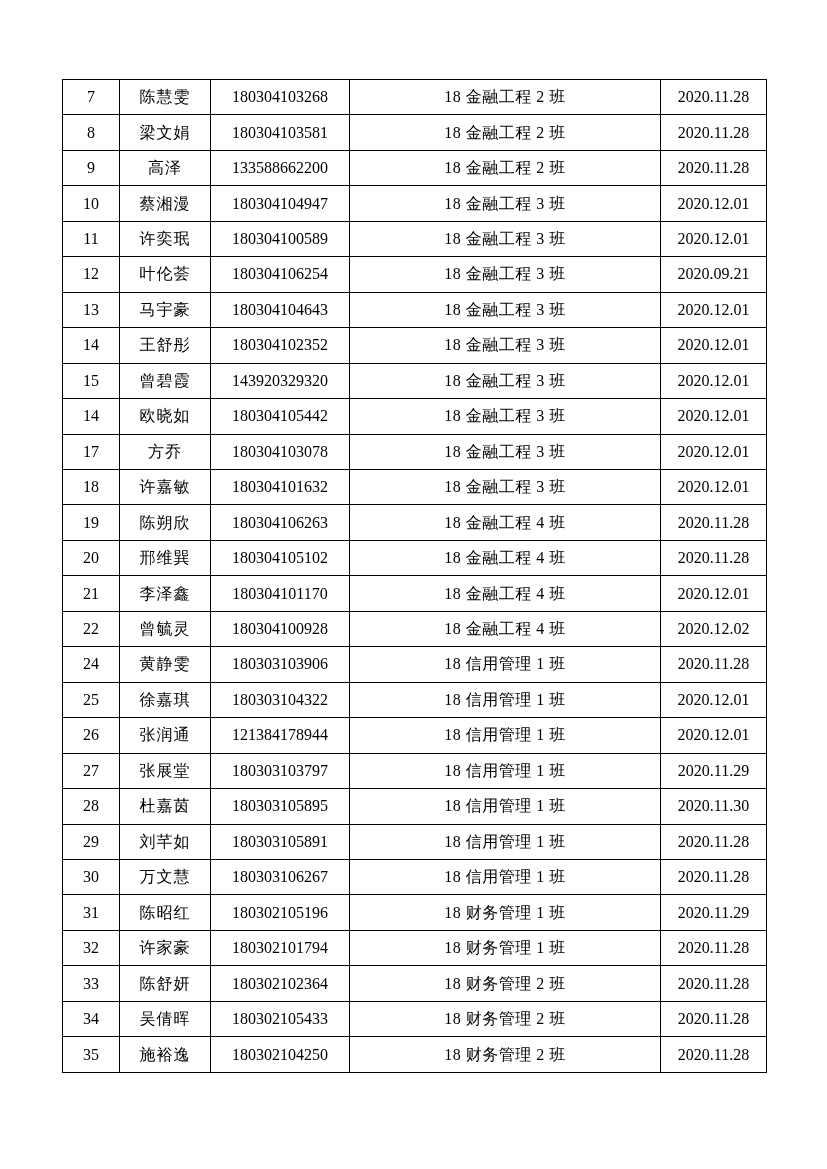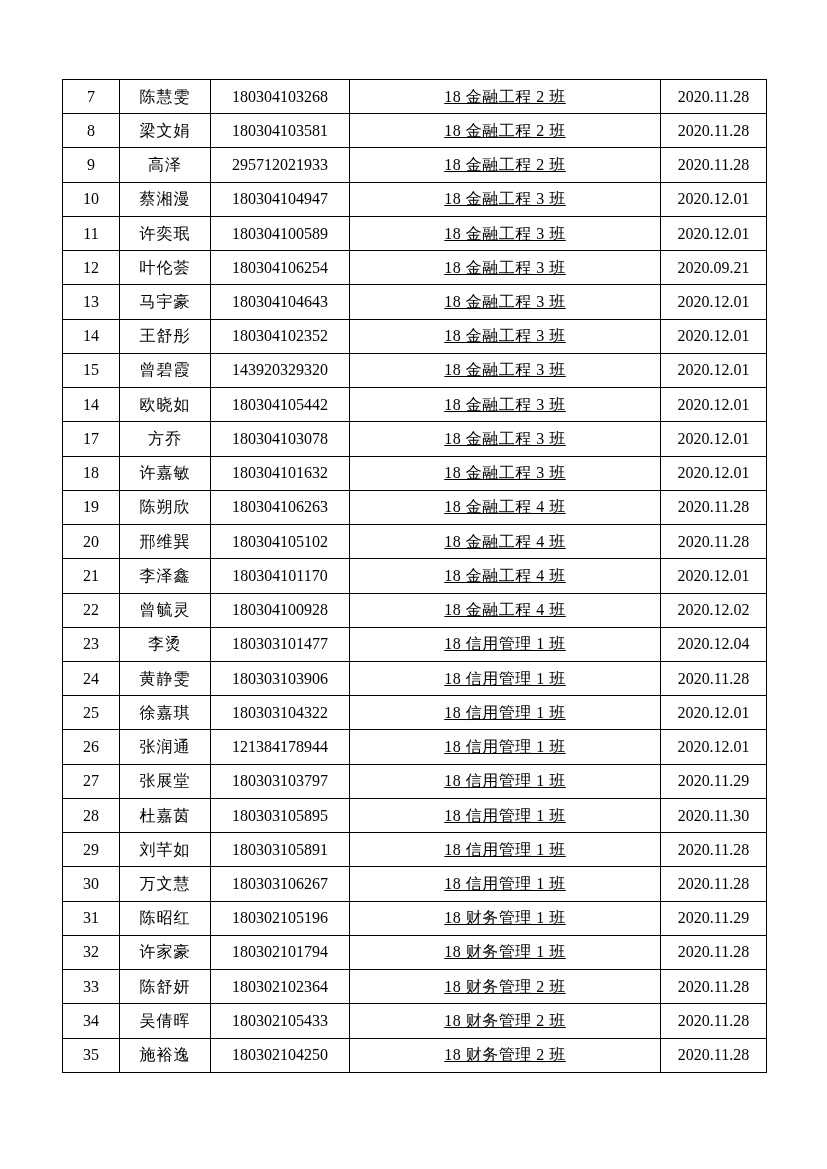--- a/index.html
+++ b/index.html
@@ -35,21 +35,21 @@
     color: #000000;
     white-space: nowrap;
     overflow: hidden;
   }
   col.c-no    { width: 57px; }
   col.c-name  { width: 91px; }
   col.c-id    { width: 139px; }
   col.c-class { width: 311px; }
   col.c-date  { width: 106px; }
   td.cell-name { letter-spacing: 1px; font-family: Liberation Serif, serif; }
-  td.cell-class { letter-spacing: 0.5px; text-decoration: underline; }
+  td.cell-class { letter-spacing: 0.5px; }
 </style>
 </head>
 <body>
 
 <div class="page">
   <table class="roster">
     <colgroup>
       <col class="c-no">
       <col class="c-name">
       <col class="c-id">
@@ -67,21 +67,21 @@
         <tr>
           <td class="cell-no">8</td>
           <td class="cell-name">梁文娟</td>
           <td class="cell-student_id">180304103581</td>
           <td class="cell-class">18 金融工程 2 班</td>
           <td class="cell-date">2020.11.28</td>
         </tr>
         <tr>
           <td class="cell-no">9</td>
           <td class="cell-name">高泽</td>
-          <td class="cell-student_id">295712021933</td>
+          <td class="cell-student_id">133588662200</td>
           <td class="cell-class">18 金融工程 2 班</td>
           <td class="cell-date">2020.11.28</td>
         </tr>
         <tr>
           <td class="cell-no">10</td>
           <td class="cell-name">蔡湘漫</td>
           <td class="cell-student_id">180304104947</td>
           <td class="cell-class">18 金融工程 3 班</td>
           <td class="cell-date">2020.12.01</td>
         </tr>
@@ -161,27 +161,20 @@
           <td class="cell-student_id">180304101170</td>
           <td class="cell-class">18 金融工程 4 班</td>
           <td class="cell-date">2020.12.01</td>
         </tr>
         <tr>
           <td class="cell-no">22</td>
           <td class="cell-name">曾毓灵</td>
           <td class="cell-student_id">180304100928</td>
           <td class="cell-class">18 金融工程 4 班</td>
           <td class="cell-date">2020.12.02</td>
-        </tr>
-        <tr>
-          <td class="cell-no">23</td>
-          <td class="cell-name">李烫</td>
-          <td class="cell-student_id">180303101477</td>
-          <td class="cell-class">18 信用管理 1 班</td>
-          <td class="cell-date">2020.12.04</td>
         </tr>
         <tr>
           <td class="cell-no">24</td>
           <td class="cell-name">黄静雯</td>
           <td class="cell-student_id">180303103906</td>
           <td class="cell-class">18 信用管理 1 班</td>
           <td class="cell-date">2020.11.28</td>
         </tr>
         <tr>
           <td class="cell-no">25</td>

